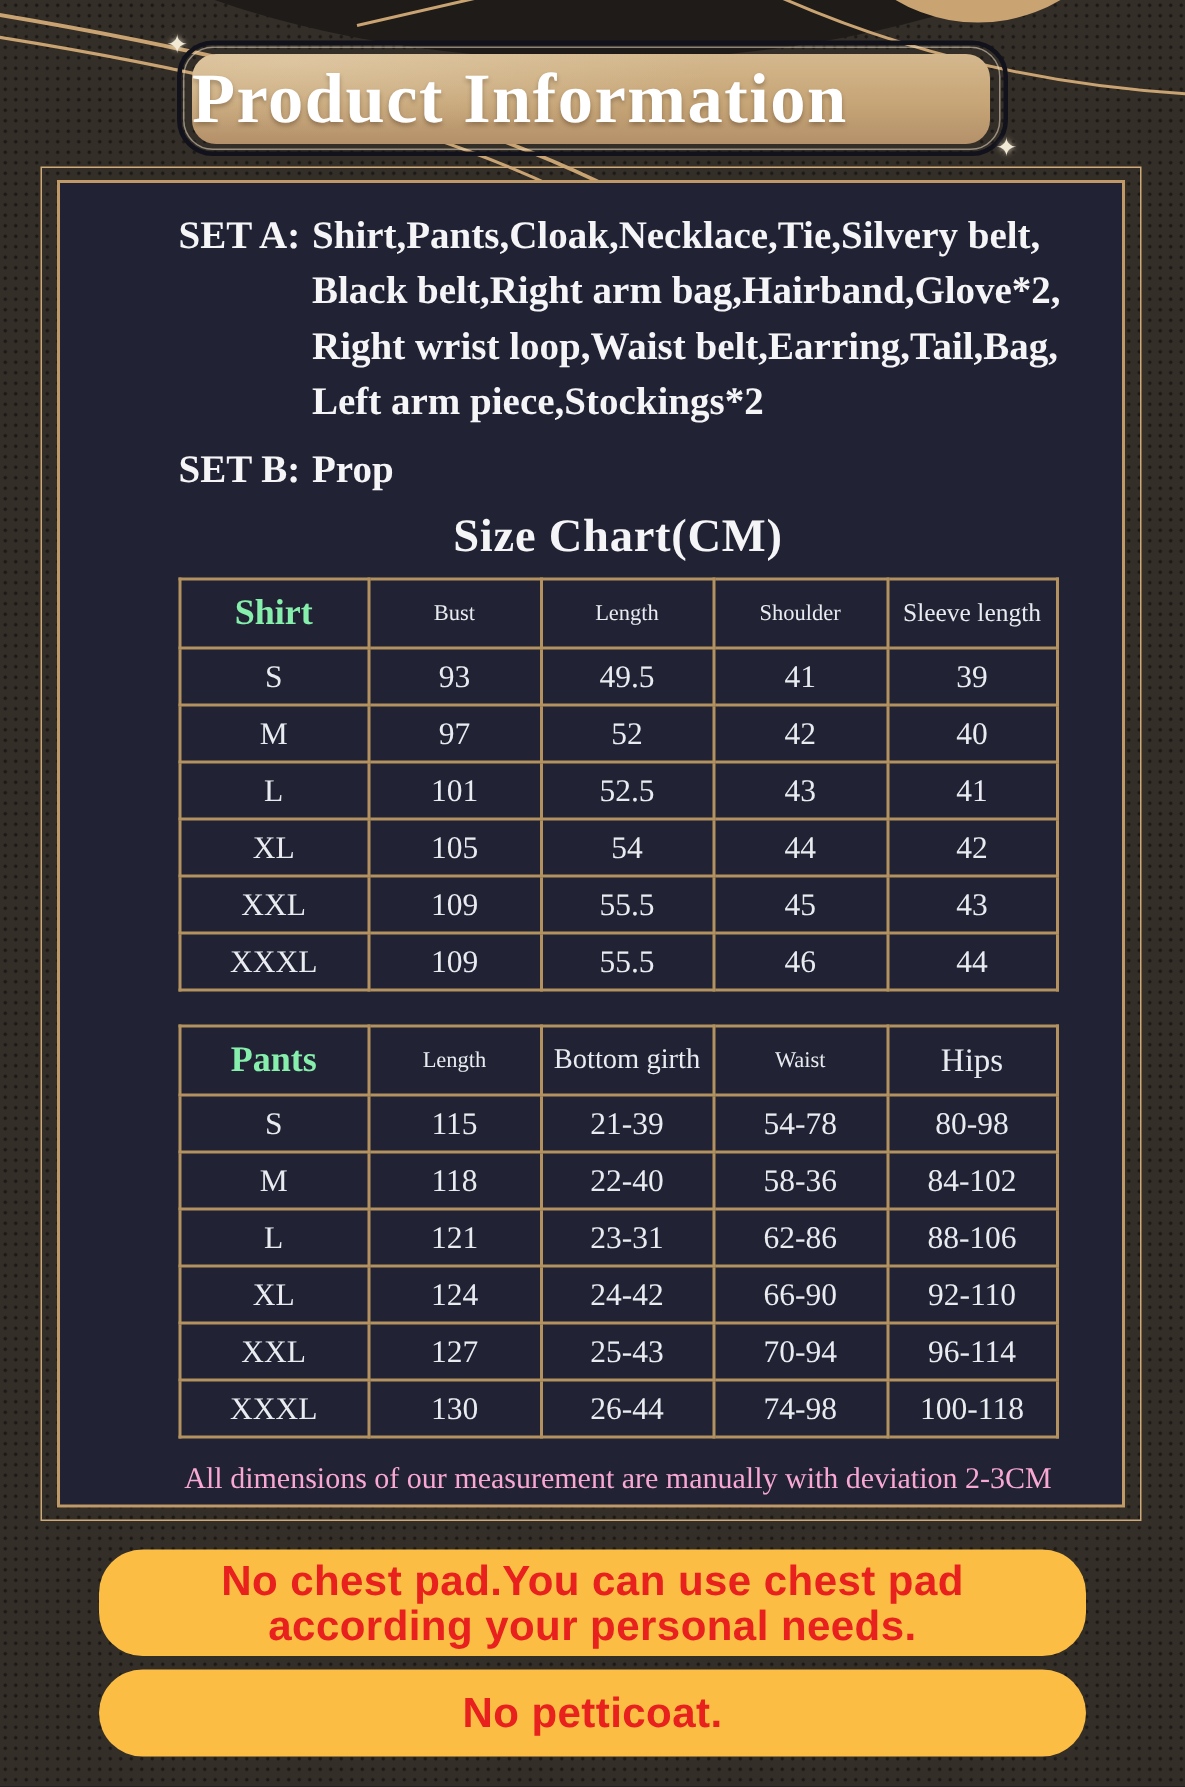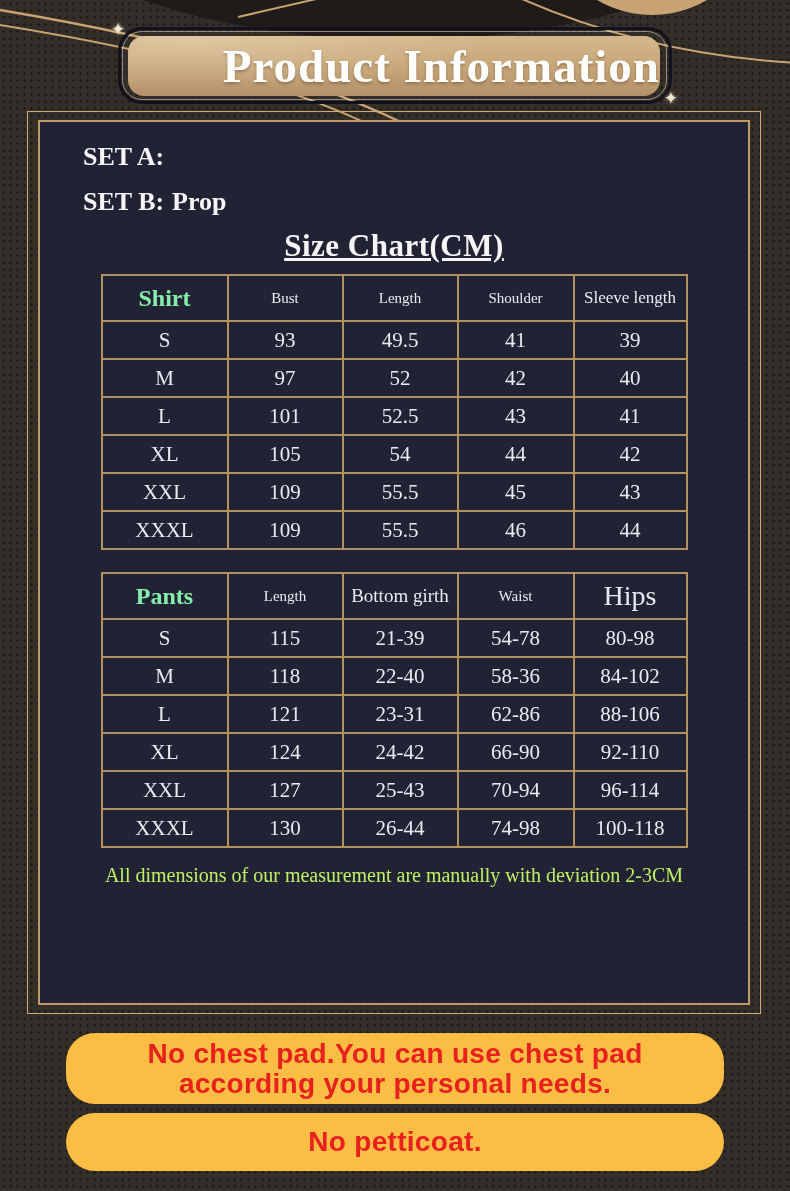--- a/index.html
+++ b/index.html
@@ -23,61 +23,62 @@
   .banner-outline-light {
     position:absolute; inset:-5px -7px -4px -6px;
     border:1px solid rgba(235,222,198,0.55); border-radius:20px;
   }
   .banner {
     position:absolute; inset:0;
     background:
       radial-gradient(120% 180% at 12% 10%, rgba(255,245,225,0.25), transparent 45%),
       linear-gradient(180deg,#d4b88d 0%, #c6a577 55%, #b4916a 100%);
     border-radius:16px;
-    display:flex; align-items:center; justify-content:flex-end;
+    display:flex; align-items:center; justify-content:flex-start;
   }
   .banner h1 {
     font-size:47px; font-weight:bold; color:#ffffff; letter-spacing:1px;
     text-shadow:0 2px 3px rgba(60,40,20,0.35);
     white-space:nowrap;
   }
   .sparkle { position:absolute; color:#f3ead6; font-size:17px; line-height:1; text-shadow:0 0 4px rgba(255,245,220,.8); }
   .sparkle.tl { left:-17px; top:-15px; }
   .sparkle.br { right:-18px; bottom:-11px; }
   
   .frame-outer {
     position:absolute; left:27px; top:111px; width:734px; height:903px;
     border:1px solid #cfa977; z-index:2;
   }
   .panel {
     position:absolute; left:38px; top:120px; width:712px; height:885px;
     background:#212334; border:2px solid #bf9a67; z-index:2;
     color:#f5f5f7;
+    padding-left:36px;
   }
   .set-row { display:flex; padding:0 34px 0 43px; font-weight:bold; font-size:26px; line-height:37px; }
   .set-row.first { padding-top:16px; }
   .set-row.second { margin-top:8px; }
   .set-label { width:89px; flex:0 0 89px; }
   .set-items span { display:block; }
-  .chart-title { margin-top:4px; text-align:center; font-size:31px; font-weight:bold; line-height:44px; letter-spacing:0.5px;text-decoration:underline; }
+  .chart-title { margin-top:4px; text-align:center; font-size:31px; font-weight:bold; line-height:44px; letter-spacing:0.5px; }
   
   table.size-table {
     width:585px; margin:0 auto; border-collapse:collapse; table-layout:fixed;
     color:#e9ebf0; text-align:center;
   }
   table.size-table.t-shirt { margin-top:6px; }
   table.size-table.t-pants { margin-top:22px; }
   .size-table th, .size-table td { border:2px solid #b4925f; font-weight:normal; }
   .size-table th { height:46px; font-size:15px; }
   .size-table th:first-child { font-weight:bold; font-size:24px; color:#86efac; }
   .size-table td { height:38px; font-size:21px; }
   .t-shirt th:nth-child(5) { font-size:17px; }
   .t-pants th:nth-child(3) { font-size:19px; }
-  .t-pants th:nth-child(5) { font-size:28px; }
-  .note { margin-top:16px; text-align:center; font-size:20px; color:#bef264; }
+  .t-pants th:nth-child(5) { font-size:22px; }
+  .note { margin-top:16px; text-align:center; font-size:20px; color:#f9a8d4; }
   
   .notice {
     position:absolute; left:66px; width:658px; background:#fbbd44; z-index:2;
     display:flex; flex-direction:column; align-items:center; justify-content:center;
     font-family:"Liberation Sans", sans-serif; font-weight:bold; color:#e8201e;
     text-align:center;
     border-radius:29px;
   }
   .notice span { display:block; font-size:28px; line-height:30px; letter-spacing:0.3px; }
   .notice.n1 { top:1033px; height:71px; }
@@ -106,20 +107,26 @@
     <span class="sparkle tl">✦</span>
     <span class="sparkle br">✦</span>
   </div>
 
   <div class="frame-outer"></div>
 
   <div class="panel">
 
     <div class="set-row first">
       <div class="set-label">SET A:</div>
+      <div class="set-items">
+        <span>Shirt,Pants,Cloak,Necklace,Tie,Silvery belt,</span>
+        <span>Black belt,Right arm bag,Hairband,Glove*2,</span>
+        <span>Right wrist loop,Waist belt,Earring,Tail,Bag,</span>
+        <span>Left arm piece,Stockings*2</span>
+      </div>
     </div>
 
     <div class="set-row second">
       <div class="set-label">SET B:</div>
       <div class="set-items">Prop</div>
     </div>
 
     <div class="chart-title">Size Chart(CM)</div>
 
     <table class="size-table t-shirt">

